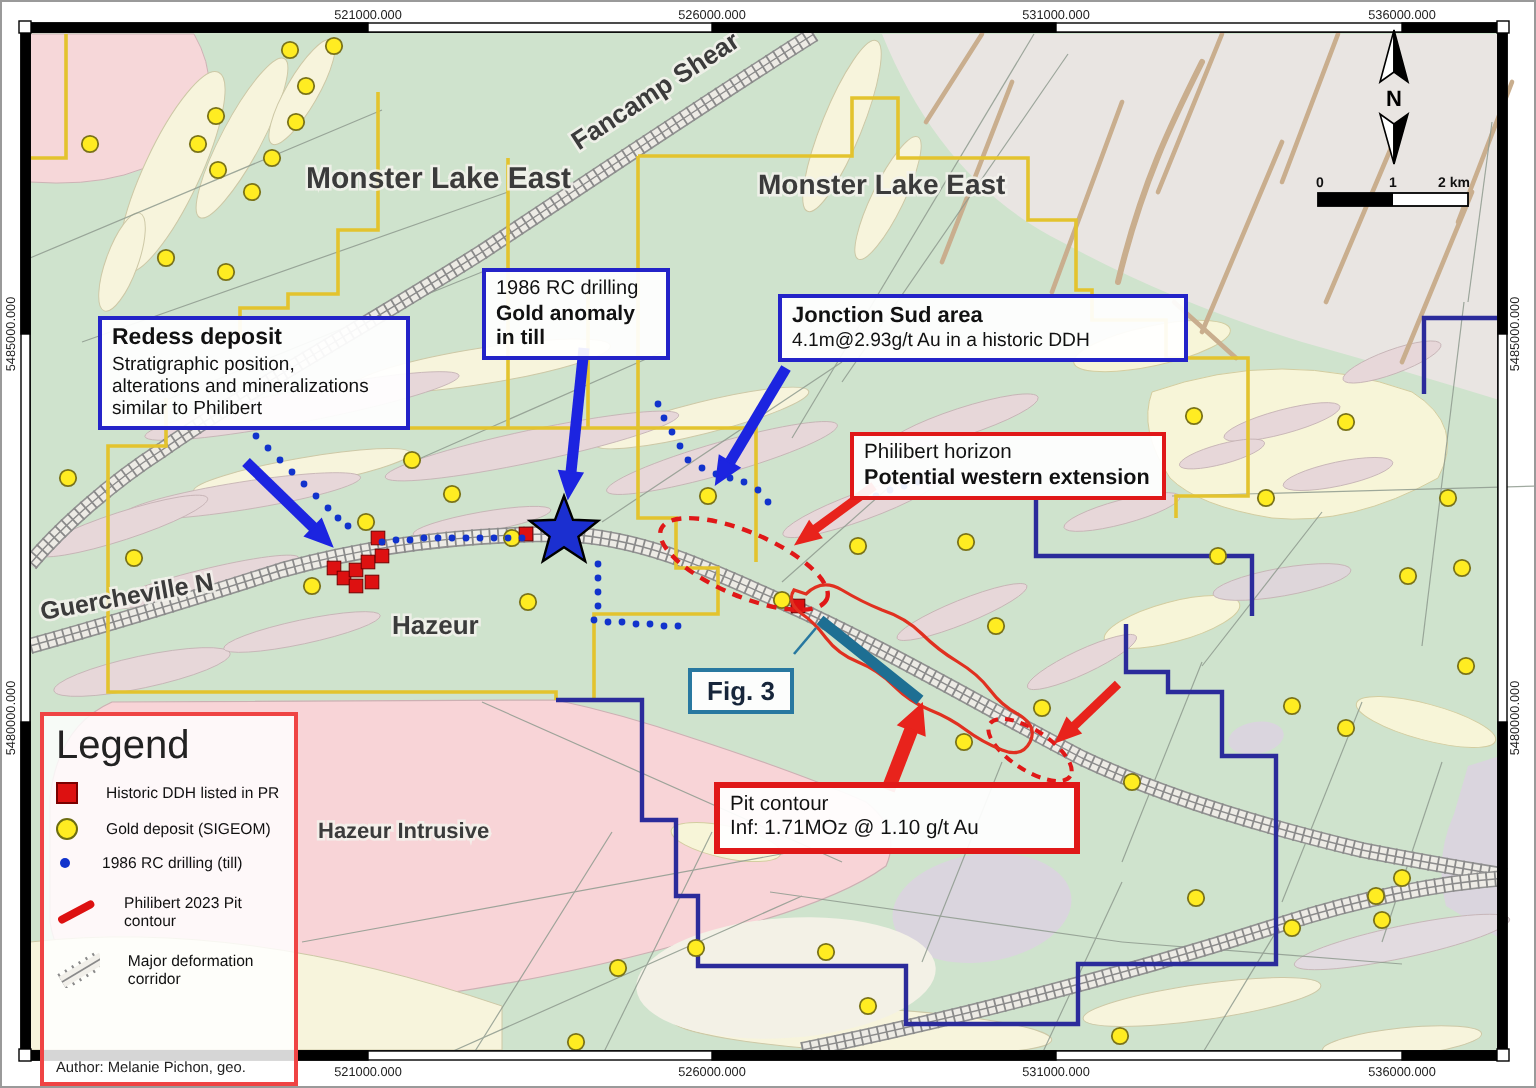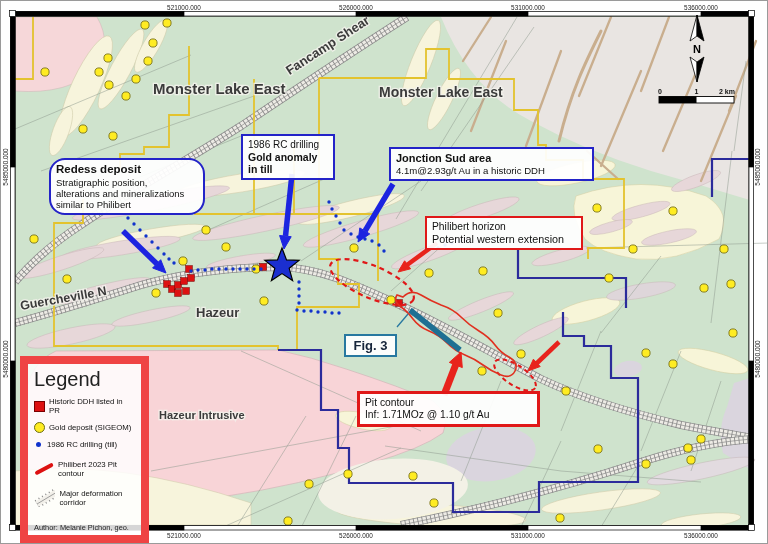--- a/index.html
+++ b/index.html
@@ -11,30 +11,30 @@
   .callout-blue{border:2.5px solid #2323c8;}
   .callout-red{border:2.5px solid #e01818;}
   .callout-teal{border:2.5px solid #2878a0;}
   #co-redess{left:48px;top:157px;width:156px;font-size:9.5px;}
   #co-redess .title{font-size:11.5px;font-weight:bold;margin-bottom:1px;}
   #co-rc{left:240px;top:133px;width:94px;font-size:10px;}
   #co-rc .l2{font-weight:bold;font-size:10.5px;}
   #co-jonction{left:388px;top:146px;width:205px;font-size:9.6px;}
   #co-jonction .l1{font-weight:bold;font-size:11px;}
   #co-horizon{left:424px;top:215px;width:158px;font-size:10.3px;}
-  #co-horizon .l2{font-weight:normal;font-size:10.8px;}
+  #co-horizon .l2{font-weight:bold;font-size:10.8px;}
   #co-deposit{left:558px;top:308px;width:145px;font-size:10.3px;}
   #co-deposit .l2{font-weight:bold;font-size:10.8px;}
   #co-fig3{left:343px;top:333px;width:53px;font-size:13px;font-weight:bold;text-align:center;padding:2px 0;color:#16253a;}
   #co-resource{left:356px;top:390px;width:183px;font-size:10.3px;border-width:3px;}
   #co-resource .title{font-size:14.5px;font-weight:bold;margin-bottom:1px;letter-spacing:-0.3px;}
-  #legend{position:absolute;left:19px;top:355px;width:129px;height:187px;border:8px solid #ef4444;
+  #legend{position:absolute;left:19px;top:355px;width:129px;height:187px;border:2px solid #ef4444;
           background:rgba(255,255,255,0.84);box-sizing:border-box;padding:4px 6px;z-index:5;}
   #legend .lg-title{font-size:20px;color:#222;margin-bottom:6px;}
-  .lg-row{display:flex;align-items:center;gap:4px;margin-bottom:7px;font-size:7.8px;color:#111;}
+  .lg-row{display:flex;align-items:center;gap:14px;margin-bottom:7px;font-size:7.8px;color:#111;}
   .lg-row.sp{margin-top:11px;}
   .sw-square{width:9px;height:9px;flex:0 0 9px;border:1px solid #7a0000;}
   .sw-circle{width:9px;height:9px;flex:0 0 9px;border-radius:50%;border:1px solid #6d6d12;}
   .sw-dot{width:5px;height:5px;flex:0 0 5px;border-radius:50%;margin-left:2px;margin-right:2px;}
   .sw-redline{width:20px;height:3.5px;flex:0 0 20px;transform:rotate(-28deg);border-radius:2px;}
   .lg-author{position:absolute;left:6px;bottom:3px;font-size:7.4px;color:#222;}
   .maplabel{fill:#3b3b3b;paint-order:stroke;stroke:rgba(243,242,236,0.85);stroke-width:2.6px;font-weight:600;}
   .coord{fill:#222;font-size:6.4px;}
 </style>
 </head>
@@ -377,21 +377,21 @@
   </g>
   <g>
     <text x="659" y="92.5" text-anchor="middle" font-size="7" font-weight="600" fill="#111">0</text>
     <text x="695.5" y="92.5" text-anchor="middle" font-size="7" font-weight="600" fill="#111">1</text>
     <text x="726" y="92.5" text-anchor="middle" font-size="7" font-weight="600" fill="#111">2 km</text>
     <rect x="658" y="95.5" width="75" height="6.5" fill="#fff" stroke="#000" stroke-width="0.9"></rect>
     <rect x="658" y="95.5" width="37.5" height="6.5" fill="#000"></rect>
   </g>
 </svg>
 
-<div class="callout callout-blue" id="co-redess" style="border-color: rgb(35, 35, 200); border-radius: 16px;">
+<div class="callout callout-blue" id="co-redess" style="border-color: rgb(35, 35, 200);">
   <div class="title">Redess deposit</div>
   <div>Stratigraphic position,</div>
   <div>alterations and mineralizations</div>
   <div>similar to Philibert</div>
 </div>
 
 <div class="callout callout-blue" id="co-rc" style="border-color: rgb(35, 35, 200);">
   <div class="l1">1986 RC drilling</div>
   <div class="l2">Gold anomaly in till</div>
 </div>

